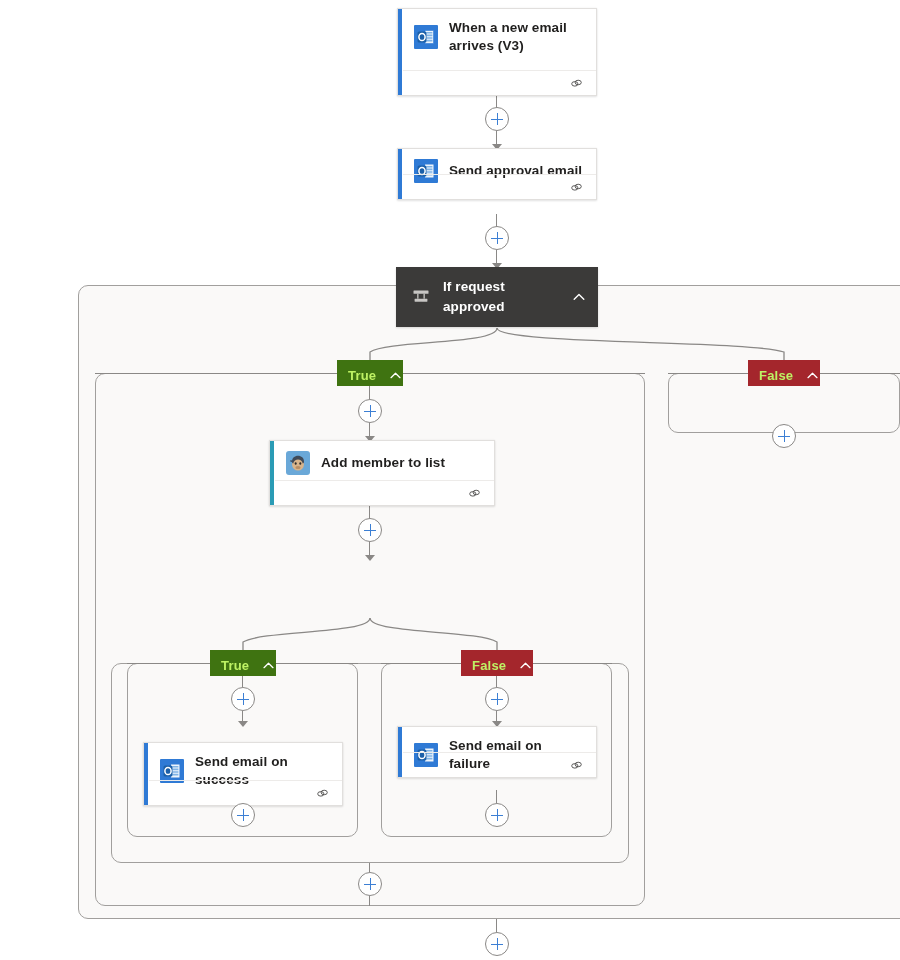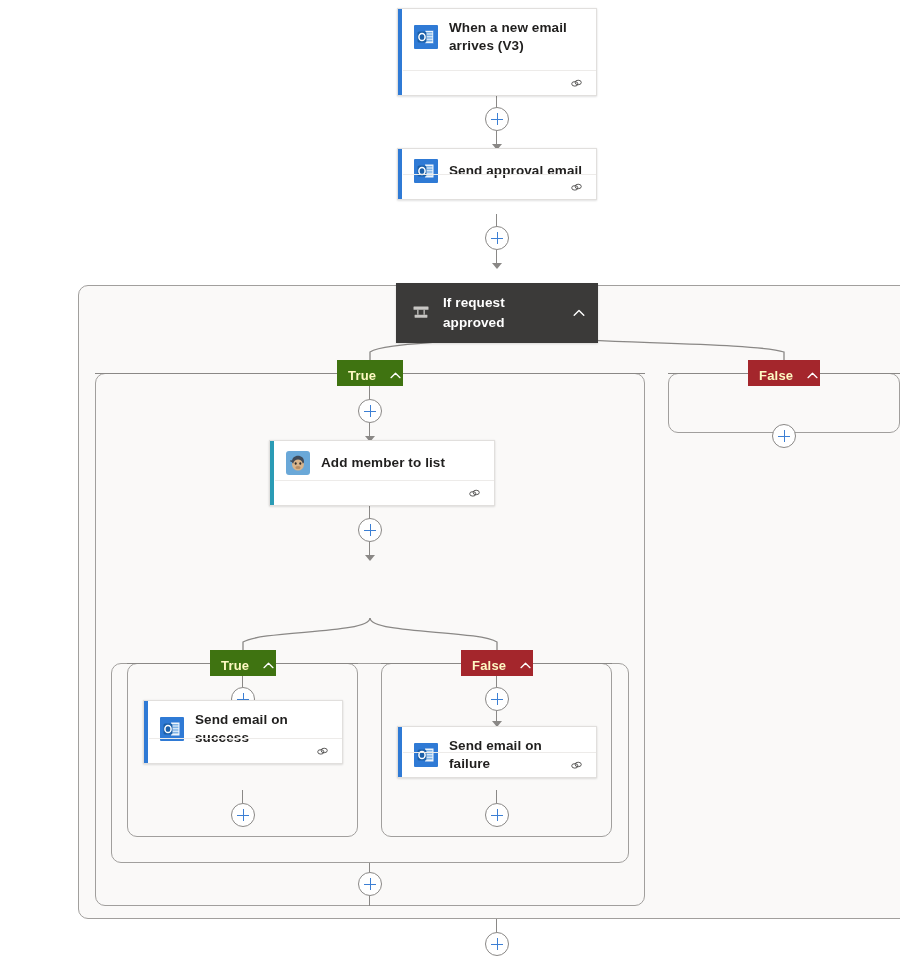--- a/index.html
+++ b/index.html
@@ -81,21 +81,21 @@
   }
   .cond .chev{width:16px;height:16px;flex:0 0 16px;margin-left:6px;}
 
   
   .badge{
     position:absolute;
     display:flex;align-items:center;
     height:26px;
     padding:4px 9px 0 11px;
     box-sizing:border-box;
-    color:#fef9c3;
+    color:#bef264;
     font-size:13px;
     font-weight:700;
     letter-spacing:.2px;
     white-space:nowrap;
   }
   .badge .bchev{width:15px;height:15px;margin-left:12px;flex:0 0 15px;}
   .badge.true{background:#3f7311;}
   .badge.false{background:#a4262c;}
 
   
@@ -238,21 +238,21 @@
         <svg viewBox="0 0 16 16" width="15" height="15">
           <ellipse cx="6.2" cy="8.4" rx="3.3" ry="2.4" fill="none" stroke="#323130" stroke-width="1"></ellipse>
           <ellipse cx="9.8" cy="6.9" rx="3.3" ry="2.4" fill="none" stroke="#323130" stroke-width="1"></ellipse>
         </svg>
       </span>
     </div>
   </div>
 
   <div class="plus" style="left:437px;top:226px;"></div>
 
-  <div class="cond" style="left:348px;top:283px;width:202px;height:60px;justify-content:center;">
+  <div class="cond" style="left:348px;top:267px;width:202px;height:60px;justify-content:center;">
     <span class="cico">
       <svg viewBox="0 0 20 20" width="20" height="20">
         <rect x="2.5" y="3.5" width="15" height="3.2" rx=".5" fill="#c8c6c4"></rect>
         <rect x="6.2" y="6.7" width="1.3" height="5" fill="#c8c6c4"></rect>
         <rect x="12.5" y="6.7" width="1.3" height="5" fill="#c8c6c4"></rect>
         <rect x="3.6" y="11.7" width="6.5" height="3" rx=".4" fill="#c8c6c4"></rect>
         <rect x="9.9" y="11.7" width="6.5" height="3" rx=".4" fill="#c8c6c4"></rect>
       </svg>
     </span>
     <span class="ctitle">If request approved</span>
@@ -328,21 +328,21 @@
     <span class="bchev">
       <svg viewBox="0 0 16 16" width="15" height="15">
         <path d="M3.2 10.3L8 5.6l4.8 4.7" fill="none" stroke="#fff" stroke-width="1.4" stroke-linecap="round" stroke-linejoin="round"></path>
       </svg>
     </span>
   </div>
 
   <div class="plus" style="left:183px;top:687px;"></div>
   <div class="plus" style="left:437px;top:687px;"></div>
 
-  <div class="card" style="left:95px;top:700px;width:200px;height:64px;">
+  <div class="card" style="left:95px;top:742px;width:200px;height:64px;">
     <div class="accent" style="background:#2f7ad5;"></div>
     <div class="body">
       <span class="ico">
         <svg viewBox="0 0 24 24" width="24" height="24">
           <rect x="0" y="0" width="24" height="24" rx="1" fill="#2f7ad5"></rect>
           <rect x="11" y="5.5" width="8.5" height="13" fill="#fff" opacity=".92"></rect>
           <path d="M12.4 7h6v1.6h-6zM12.4 9.6h6v1.6h-6zM12.4 12.2h6v1.6h-6zM12.4 14.8h6v1.6h-6z" fill="#7fb3e6"></path>
           <rect x="3.5" y="6.5" width="9" height="11" rx="1.6" fill="#1b5fa8"></rect>
           <ellipse cx="8" cy="12" rx="3.1" ry="3.6" fill="none" stroke="#fff" stroke-width="1.5"></ellipse>
         </svg>

